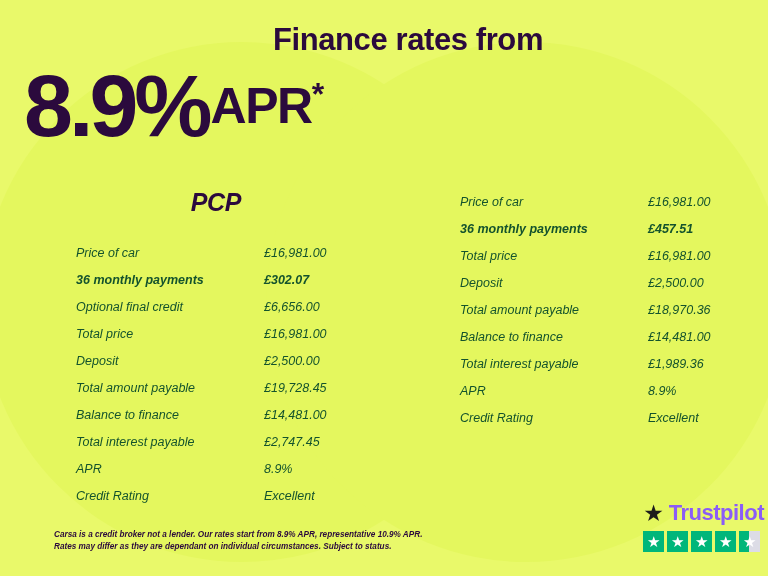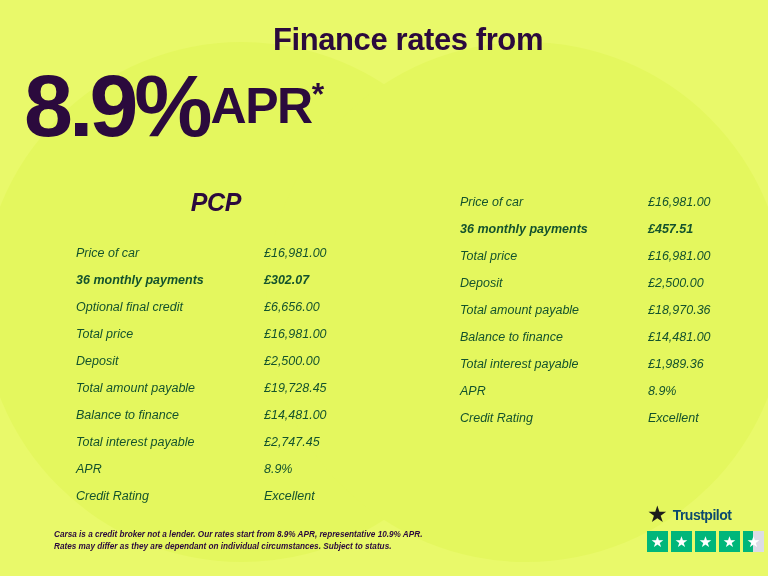--- a/index.html
+++ b/index.html
@@ -134,23 +134,23 @@
     align-items: center;
     gap: 5px;
     margin-bottom: 5px;
   }
   .tp-star-glyph {
     font-size: 23px;
     color: #1d1d1b;
     line-height: 1;
   }
   .tp-name {
-    font-size: 14px;
-    font-weight: bold;
-    color: #0c4a6e;
+    font-size: 22px;
+    font-weight: bold;
+    color: #8b5cf6;
     letter-spacing: -0.5px;
   }
   .tp-stars {
     display: flex;
     gap: 3px;
   }
   .tp-box {
     width: 21px;
     height: 21px;
     background: #00b67a;

